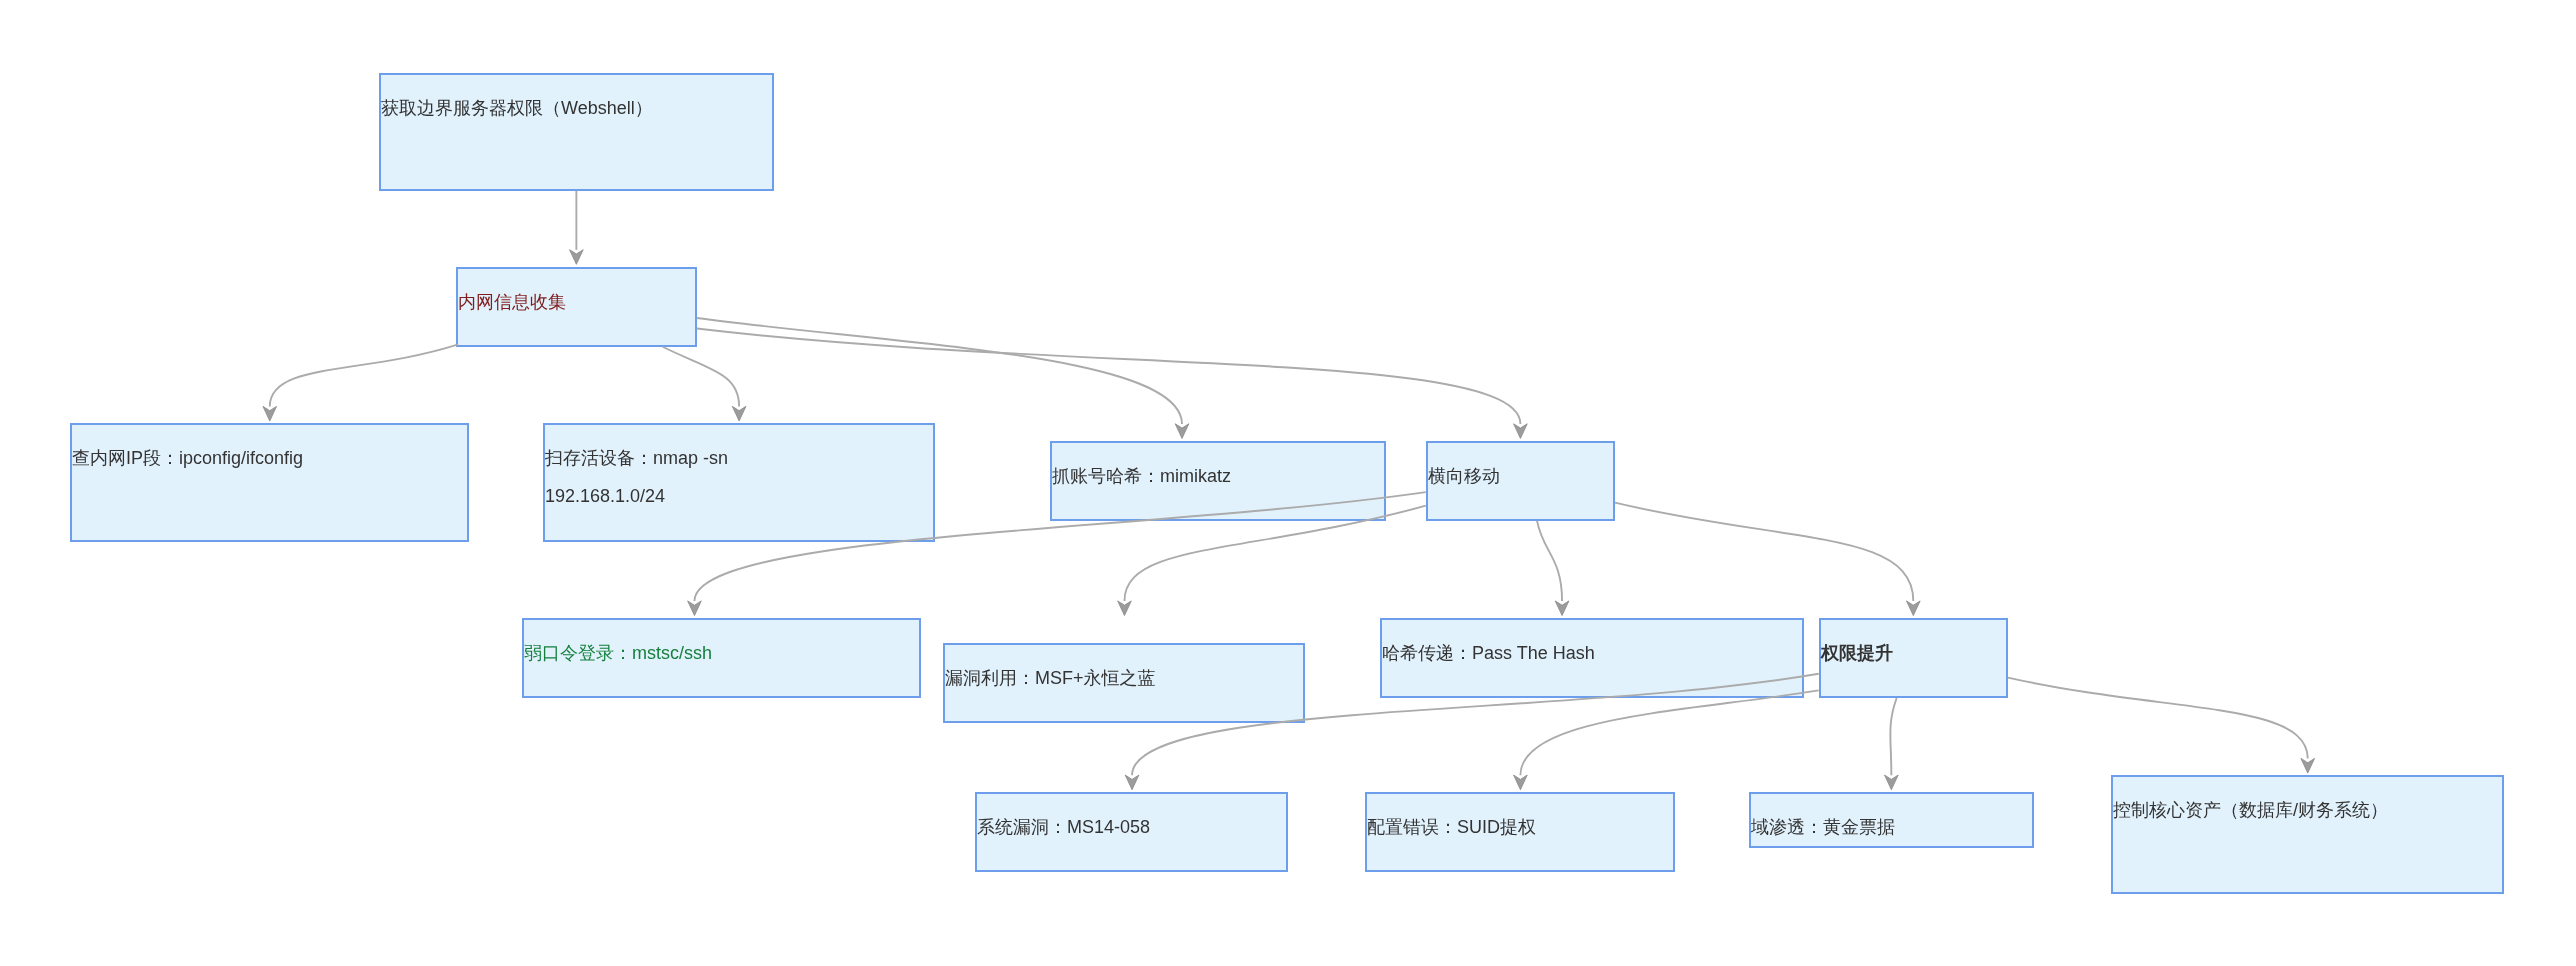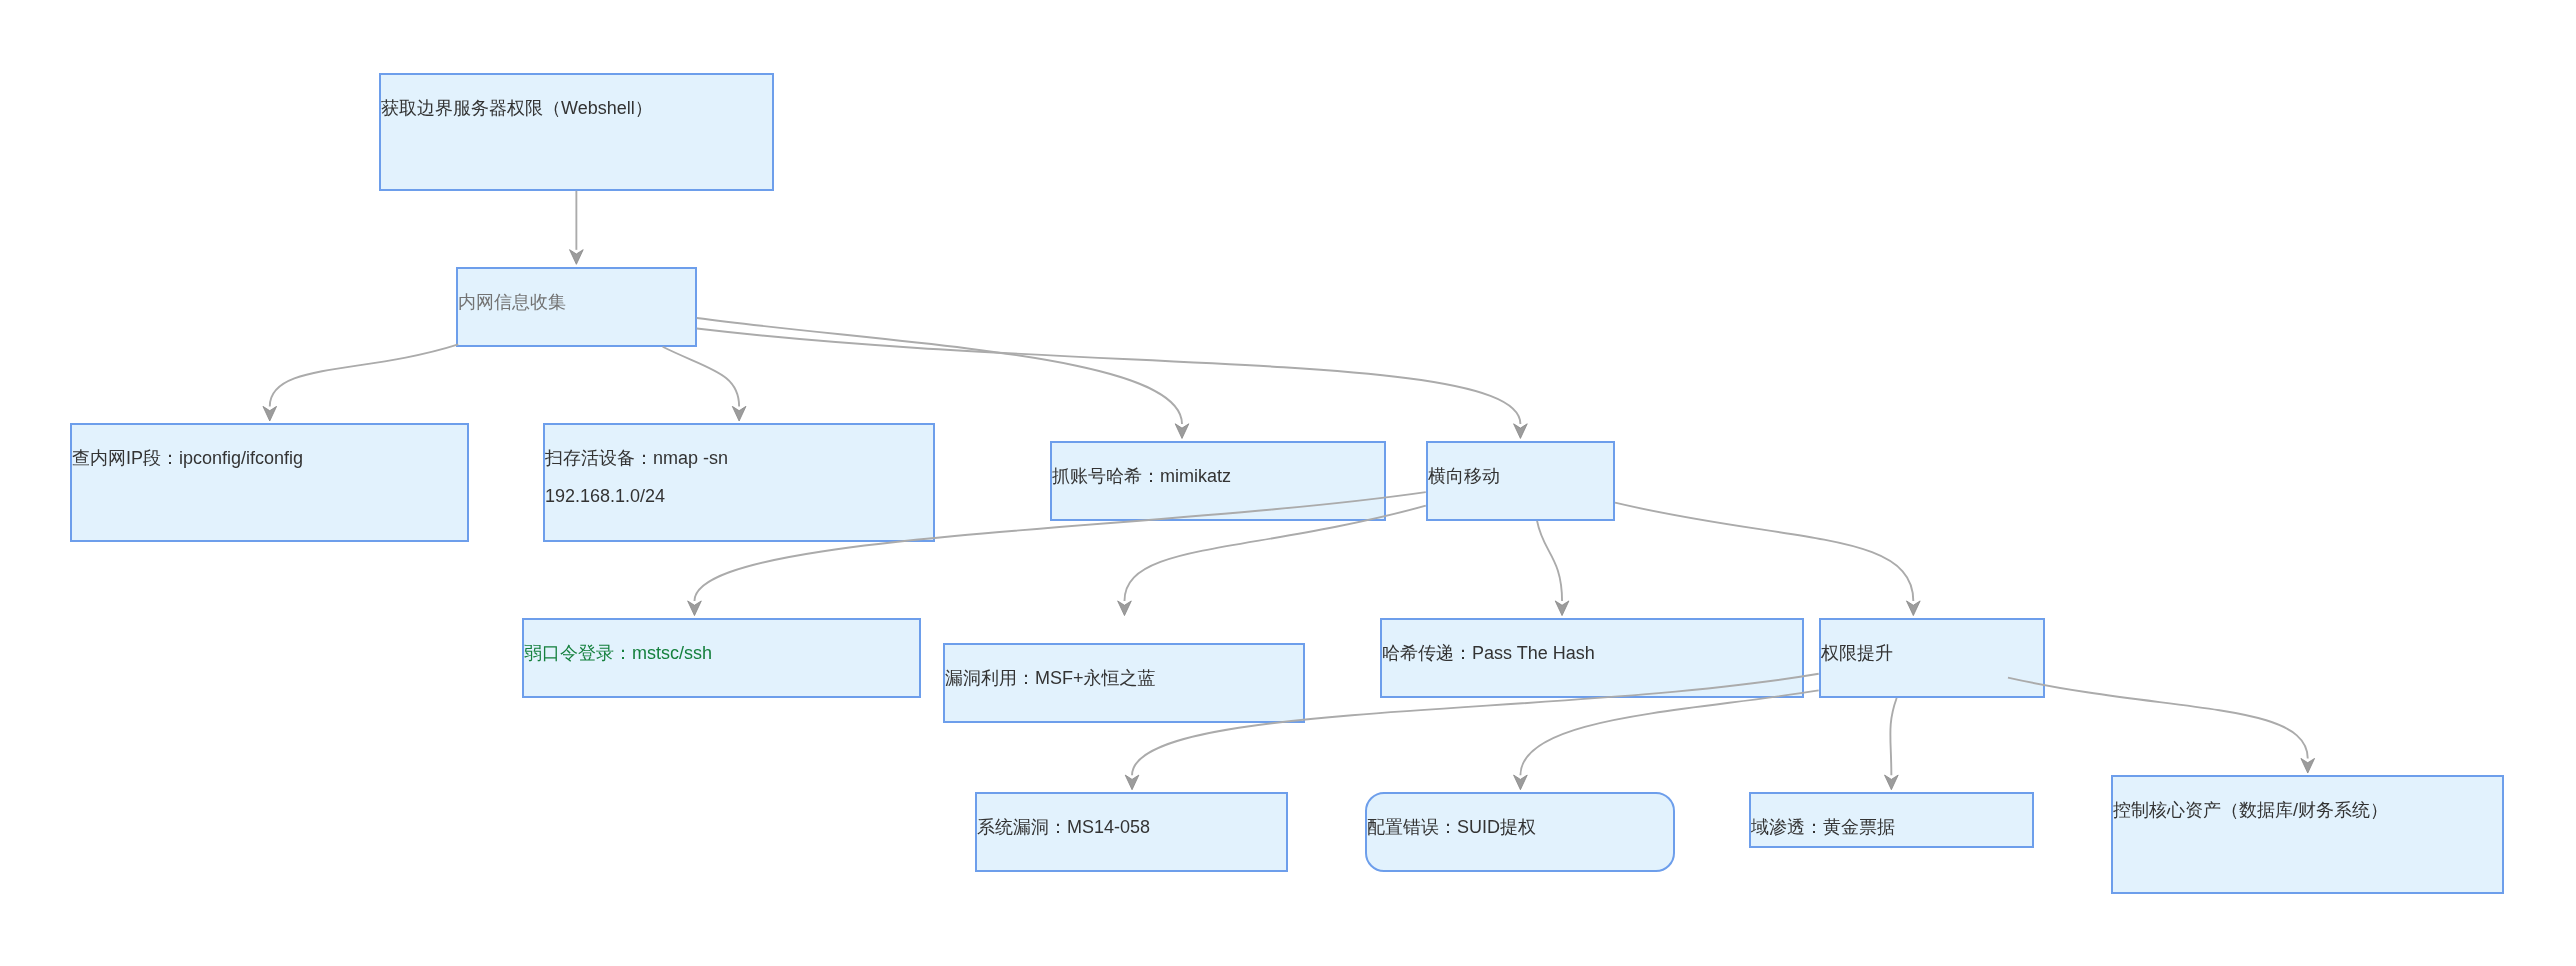--- a/index.html
+++ b/index.html
@@ -47,21 +47,21 @@
 </style>
 </head>
 <body>
 
 <div class="canvas">
 
   <div id="node-layer">
       <div class="node" style="left: 379px; top: 73px; width: 395px; height: 118px; background: rgb(226, 242, 253); border-color: rgb(109, 158, 235); color: rgb(51, 51, 51);">
         <span class="node-line">获取边界服务器权限（Webshell）</span>
       </div>
-      <div class="node" style="left: 456px; top: 267px; width: 241px; height: 80px; background: rgb(226, 242, 253); border-color: rgb(109, 158, 235); color: #737373;">
+      <div class="node" style="left: 456px; top: 267px; width: 241px; height: 80px; background: rgb(226, 242, 253); border-color: rgb(109, 158, 235); color: #7f1d1d;">
         <span class="node-line">内网信息收集</span>
       </div>
       <div class="node" style="left: 70px; top: 423px; width: 399px; height: 119px; background: rgb(226, 242, 253); border-color: rgb(109, 158, 235); color: rgb(51, 51, 51);">
         <span class="node-line">查内网IP段：ipconfig/ifconfig</span>
       </div>
       <div class="node" style="left: 543px; top: 423px; width: 392px; height: 119px; background: rgb(226, 242, 253); border-color: rgb(109, 158, 235); color: rgb(51, 51, 51);">
         <span class="node-line">扫存活设备：nmap -sn</span>
         <span class="node-line">192.168.1.0/24</span>
       </div>
       <div class="node" style="left: 1050px; top: 441px; width: 336px; height: 80px; background: rgb(226, 242, 253); border-color: rgb(109, 158, 235); color: rgb(51, 51, 51);">
@@ -72,27 +72,27 @@
       </div>
       <div class="node" style="left: 522px; top: 618px; width: 399px; height: 80px; background: rgb(226, 242, 253); border-color: rgb(109, 158, 235); color: #15803d;">
         <span class="node-line">弱口令登录：mstsc/ssh</span>
       </div>
       <div class="node" style="left: 943px; top: 643px; width: 362px; height: 80px; background: rgb(226, 242, 253); border-color: rgb(109, 158, 235); color: rgb(51, 51, 51);">
         <span class="node-line">漏洞利用：MSF+永恒之蓝</span>
       </div>
       <div class="node" style="left: 1380px; top: 618px; width: 424px; height: 80px; background: rgb(226, 242, 253); border-color: rgb(109, 158, 235); color: rgb(51, 51, 51);">
         <span class="node-line">哈希传递：Pass The Hash</span>
       </div>
-      <div class="node" style="left: 1819px; top: 618px; width: 226px; height: 80px; background: rgb(226, 242, 253); border-color: rgb(109, 158, 235); color: rgb(51, 51, 51);">
+      <div class="node" style="left: 1819px; top: 618px; width: 189px; height: 80px; background: rgb(226, 242, 253); border-color: rgb(109, 158, 235); color: rgb(51, 51, 51); font-weight: bold;">
         <span class="node-line">权限提升</span>
       </div>
       <div class="node" style="left: 975px; top: 792px; width: 313px; height: 80px; background: rgb(226, 242, 253); border-color: rgb(109, 158, 235); color: rgb(51, 51, 51);">
         <span class="node-line">系统漏洞：MS14-058</span>
       </div>
-      <div class="node" style="left: 1365px; top: 792px; width: 310px; height: 80px; background: rgb(226, 242, 253); border-color: rgb(109, 158, 235); color: rgb(51, 51, 51); border-radius: 19px;">
+      <div class="node" style="left: 1365px; top: 792px; width: 310px; height: 80px; background: rgb(226, 242, 253); border-color: rgb(109, 158, 235); color: rgb(51, 51, 51);">
         <span class="node-line">配置错误：SUID提权</span>
       </div>
       <div class="node" style="left: 1749px; top: 792px; width: 285px; height: 56px; background: rgb(226, 242, 253); border-color: rgb(109, 158, 235); color: rgb(51, 51, 51);">
         <span class="node-line">域渗透：黄金票据</span>
       </div>
       <div class="node" style="left: 2111px; top: 775px; width: 393px; height: 119px; background: rgb(226, 242, 253); border-color: rgb(109, 158, 235); color: rgb(51, 51, 51);">
         <span class="node-line">控制核心资产（数据库/财务系统）</span>
       </div>
     </div>
 

